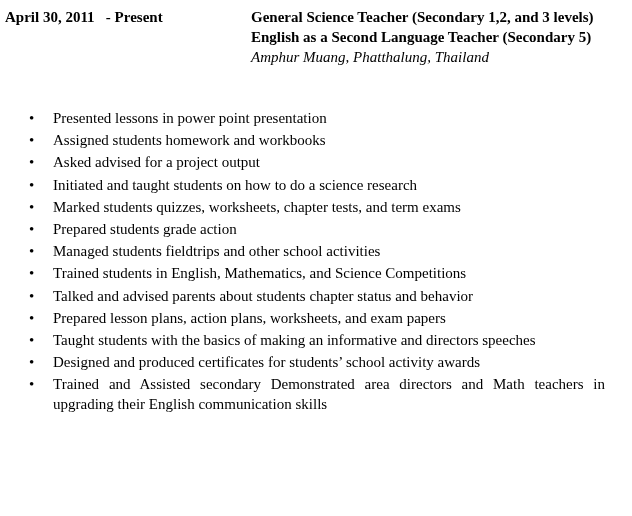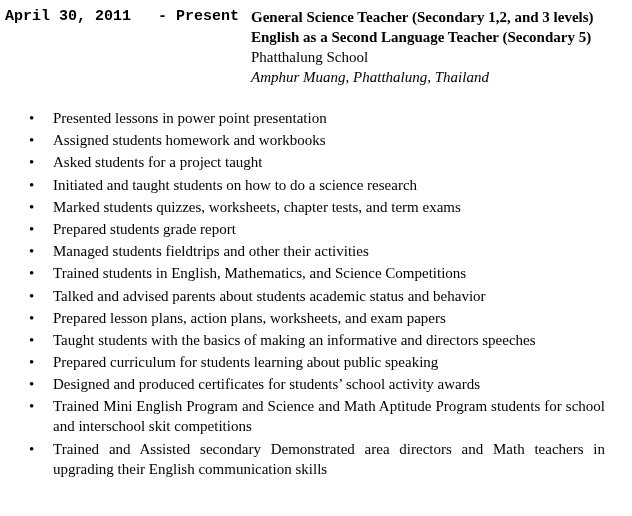--- a/index.html
+++ b/index.html
@@ -1,48 +1,45 @@
 <!DOCTYPE html>
 <html><head>
 <meta charset="utf-8">
 <style>
   html, body { margin:0; padding:0; background:#ffffff; }
   body { width:632px; height:516px; overflow:hidden; position:relative;
          font-family:"Liberation Serif", serif; color:#000; font-size:15px; }
   .header { position:absolute; top:2px; left:0; width:632px; }
-  .date { position:absolute; left:5px; top:5px; font-weight:bold; line-height:20px; white-space:pre;font-family:Liberation Mono, monospace; }
+  .date { position:absolute; left:5px; top:5px; font-weight:bold; line-height:20px; white-space:pre; }
   .roles { position:absolute; left:251px; top:5px; line-height:20px; }
   .roles .b { font-weight:bold; white-space:nowrap; }
   .roles .i { font-style:italic;font-family:Liberation Serif, serif; }
   ul.duties { position:absolute; left:0; top:108px; width:632px; margin:0; padding:0; list-style:none; }
   ul.duties li { position:relative; padding-left:53px; padding-right:27px; line-height:20px; min-height:20px; margin-bottom:2.2px; text-align:justify; }
   ul.duties li::before { content:"\2022"; position:absolute; left:29px; top:0; font-size:15px; }
 </style>
 </head>
 <body>
 
 <div class="header">
   <div class="date">April 30, 2011   - Present</div>
   <div class="roles">
     <div class="b">General Science Teacher (Secondary 1,2, and 3 levels)</div>
     <div class="b">English as a Second Language Teacher (Secondary 5)</div>
-    <div>Phatthalung School</div>
     <div class="i">Amphur Muang, Phatthalung, Thailand</div>
   </div>
 </div>
 
 <ul class="duties">
   <li>Presented lessons in power point presentation</li>
   <li>Assigned students homework and workbooks</li>
-  <li>Asked students for a project taught</li>
+  <li>Asked advised for a project output</li>
   <li>Initiated and taught students on how to do a science research</li>
   <li>Marked students quizzes, worksheets, chapter tests, and term exams</li>
-  <li>Prepared students grade report</li>
-  <li>Managed students fieldtrips and other their activities</li>
+  <li>Prepared students grade action</li>
+  <li>Managed students fieldtrips and other school activities</li>
   <li>Trained students in English, Mathematics, and Science Competitions</li>
-  <li>Talked and advised parents about students academic status and behavior</li>
+  <li>Talked and advised parents about students chapter status and behavior</li>
   <li>Prepared lesson plans, action plans, worksheets, and exam papers</li>
   <li>Taught students with the basics of making an informative and directors speeches</li>
-  <li>Prepared curriculum for students learning about public speaking</li>
   <li>Designed and produced certificates for students’ school activity awards</li>
-  <li>Trained Mini English Program and Science and Math Aptitude Program students for school and interschool skit competitions</li>
   <li>Trained and Assisted secondary Demonstrated area directors and Math teachers in upgrading their English communication skills</li>
 </ul>
 
 </body></html>

